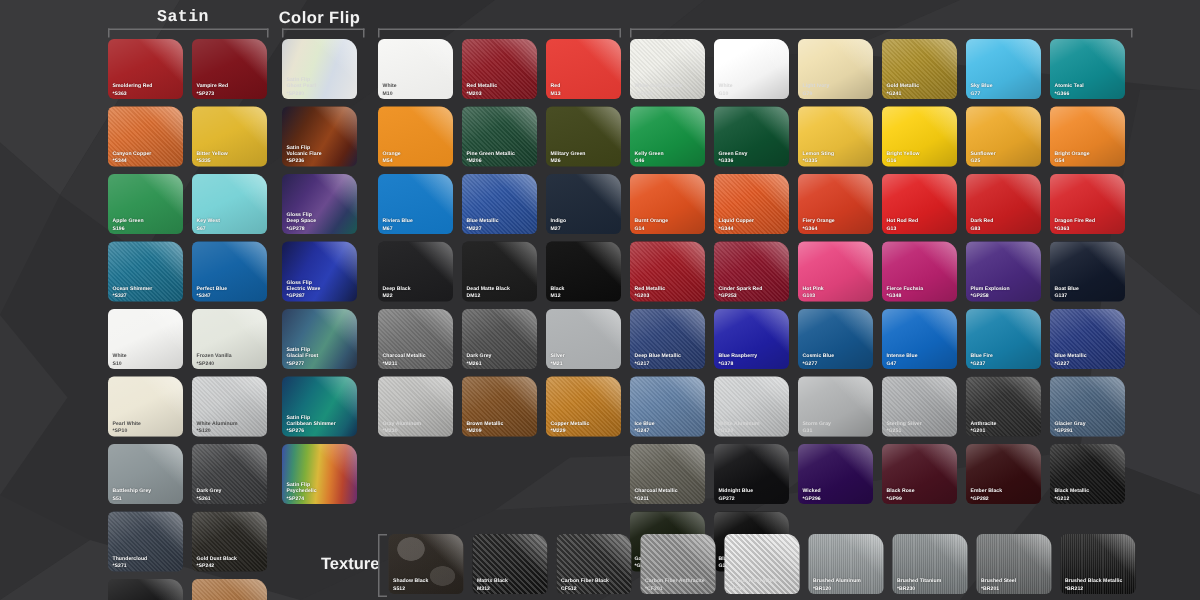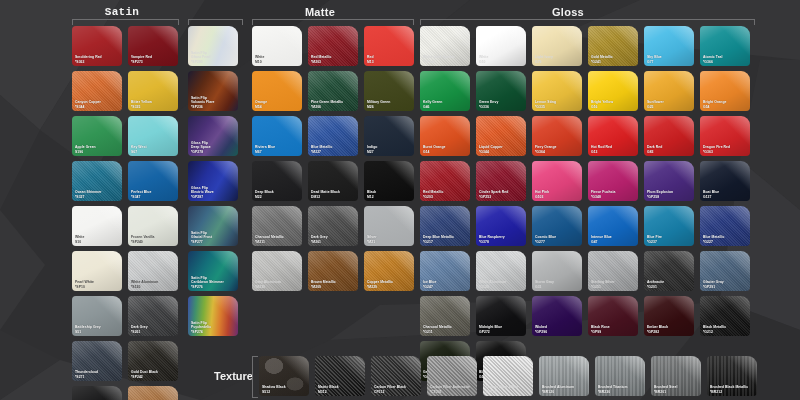--- a/index.html
+++ b/index.html
@@ -221,20 +221,21 @@
       </div>
     </div>
     <div class="sw light" style="left: 72px; top: 386px; width: 50px; height: 40px; background: rgb(22, 22, 23);">
       <div class="fin f-satin"></div>
       <div class="fin f-corner"></div>
     </div>
     <div class="sw light" style="left: 128px; top: 386px; width: 50px; height: 40px; background: rgb(169, 113, 63);">
       <div class="fin f-metal"></div>
       <div class="fin f-corner"></div>
     </div>
+    <div class="col-header" style="left: 153px; top: 6px; width: 120px;">Color Flip</div>
     <div class="bracket" style="left: 188px; top: 19px; width: 53px;"></div>
     <div class="sw dim" style="left: 188px; top: 26px; width: 50px; height: 40px; background: linear-gradient(110deg, rgb(207, 210, 214) 0%, rgb(232, 228, 210) 22%, rgb(223, 233, 207) 42%, rgb(211, 219, 230) 65%, rgb(230, 230, 228) 100%);">
       <div class="fin f-corner"></div>
       <div class="txt">
         <span class="nm">Satin Flip</span>
         <span class="nm">Ghost Pearl</span>
         <span class="cd">*SP280</span>
       </div>
     </div>
     <div class="sw light" style="left: 188px; top: 71px; width: 50px; height: 40px; background: linear-gradient(120deg, rgb(29, 27, 48) 0%, rgb(92, 42, 20) 30%, rgb(147, 67, 26) 58%, rgb(92, 34, 19) 82%, rgb(35, 32, 58) 100%);">
@@ -278,21 +279,20 @@
       </div>
     </div>
     <div class="sw light" style="left: 188px; top: 296px; width: 50px; height: 40px; background: linear-gradient(95deg, rgb(59, 79, 166) 0%, rgb(63, 143, 109) 16%, rgb(127, 174, 58) 32%, rgb(217, 184, 58) 48%, rgb(217, 123, 46) 64%, rgb(184, 68, 46) 80%, rgb(107, 45, 110) 100%);">
       <div class="fin f-corner"></div>
       <div class="txt">
         <span class="nm">Satin Flip</span>
         <span class="nm">Psychedelic</span>
         <span class="cd">*SP274</span>
       </div>
     </div>
-    <div class="col-header" style="left: 260px; top: 6px; width: 120px;">Matte</div>
     <div class="bracket" style="left: 252px; top: 19px; width: 160px;"></div>
     <div class="sw dark" style="left: 252px; top: 26px; width: 50px; height: 40px; background: rgb(247, 247, 245);">
       <div class="fin f-matte"></div>
       <div class="fin f-corner"></div>
       <div class="txt">
         <span class="nm">White</span>
         <span class="cd">M10</span>
       </div>
     </div>
     <div class="sw light" style="left: 308px; top: 26px; width: 50px; height: 40px; background: rgb(142, 22, 32);">
@@ -424,21 +424,20 @@
       </div>
     </div>
     <div class="sw light" style="left: 364px; top: 251px; width: 50px; height: 40px; background: rgb(192, 122, 30);">
       <div class="fin f-metal"></div>
       <div class="fin f-corner"></div>
       <div class="txt">
         <span class="nm">Copper Metallic</span>
         <span class="cd">*M229</span>
       </div>
     </div>
-    <div class="col-header" style="left: 508px; top: 6px; width: 120px;">Gloss</div>
     <div class="bracket" style="left: 420px; top: 19px; width: 333px;"></div>
     <div class="sw dim" style="left: 420px; top: 26px; width: 50px; height: 40px; background: rgb(238, 238, 232);">
       <div class="fin f-metal"></div>
       <div class="fin f-corner"></div>
       <div class="txt">
         <span class="nm">White Gold Sparkle</span>
         <span class="cd">*GP240</span>
       </div>
     </div>
     <div class="sw dim" style="left: 476px; top: 26px; width: 50px; height: 40px; background: rgb(255, 255, 255);">

